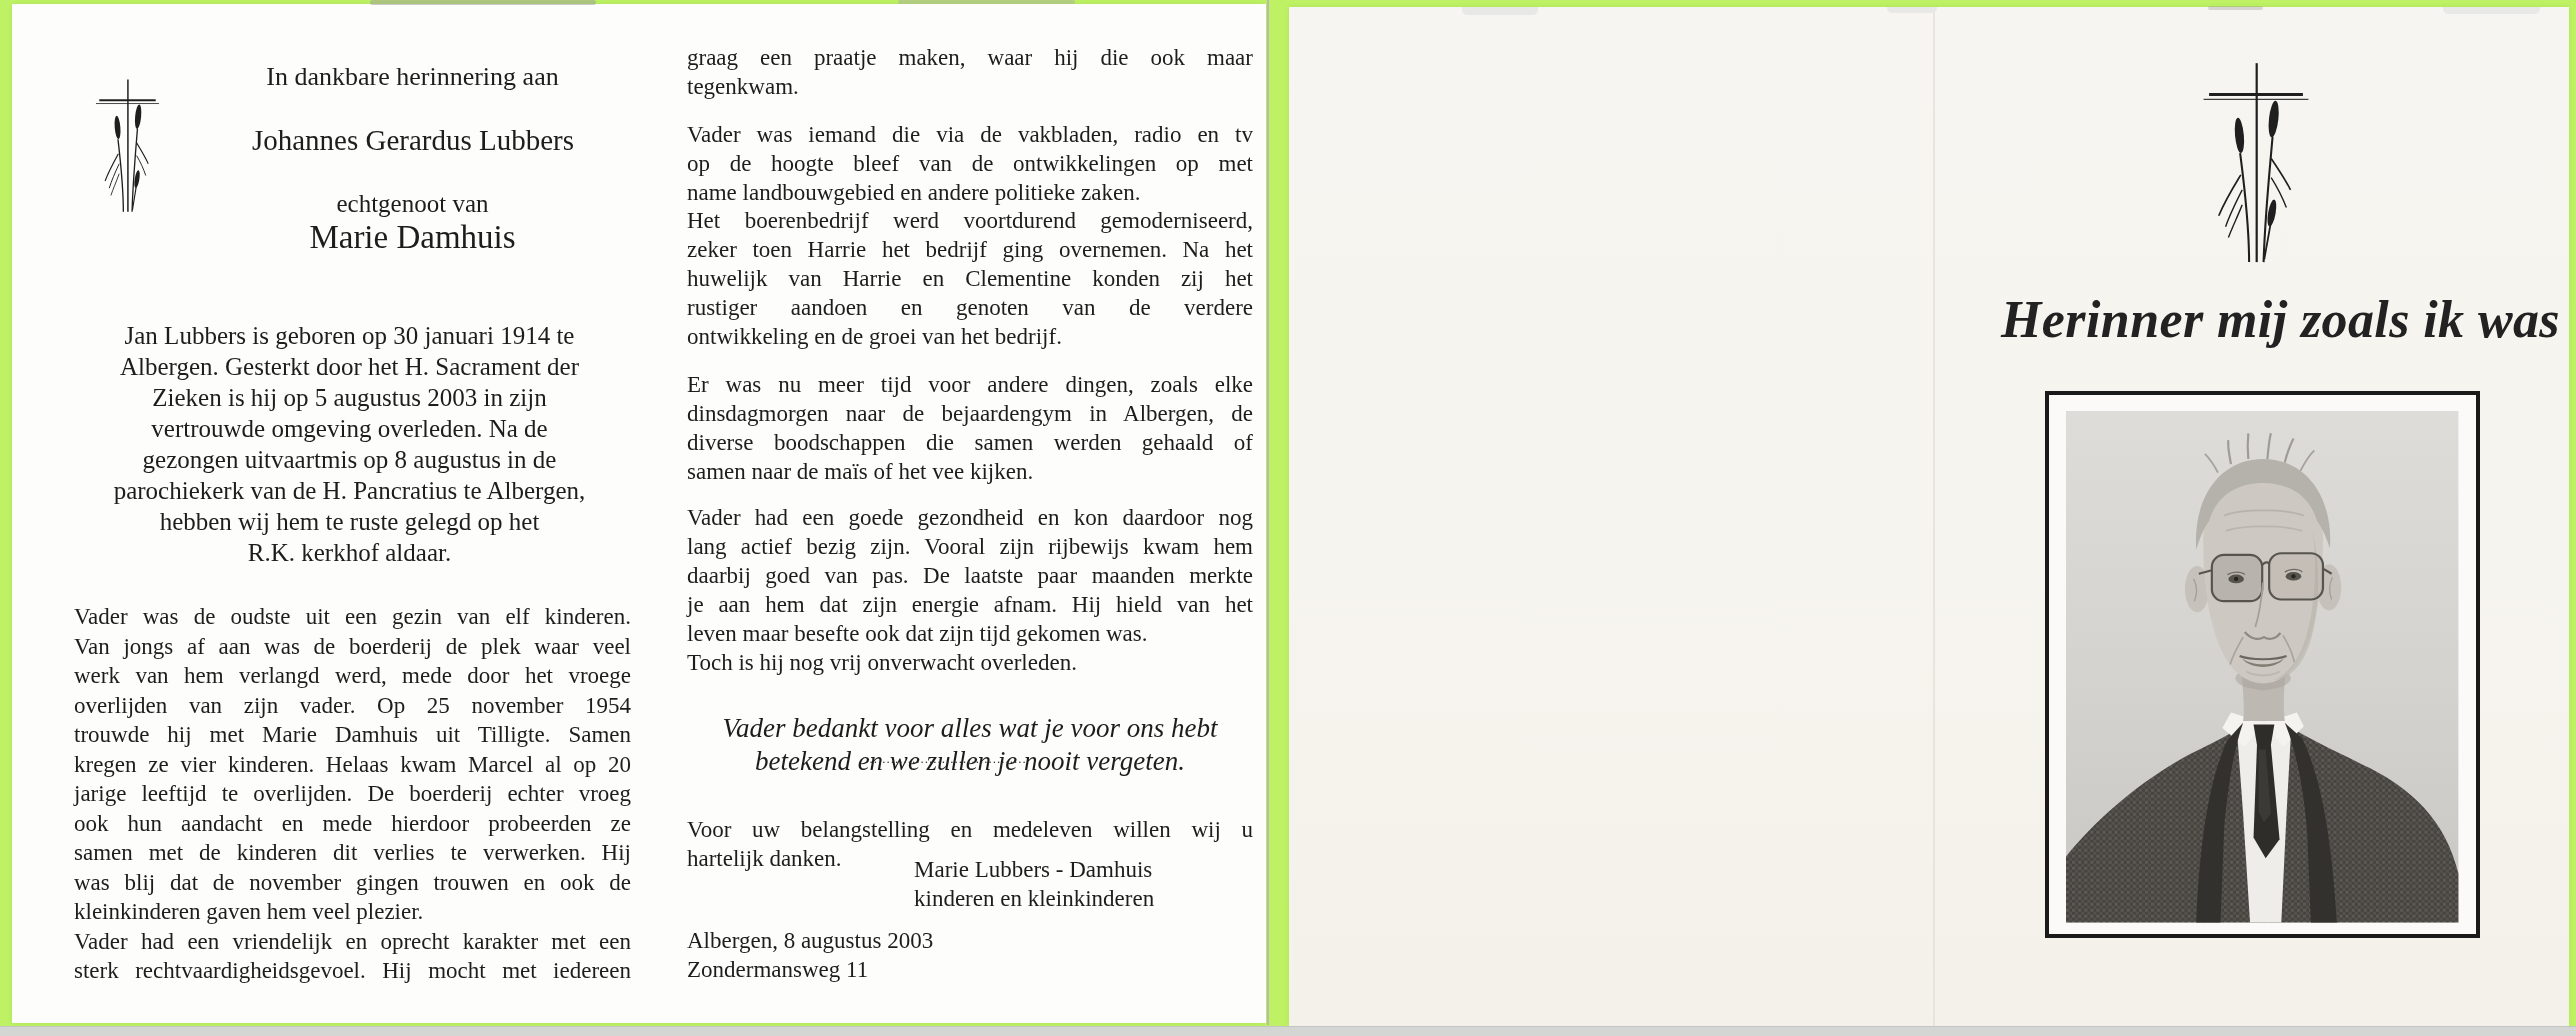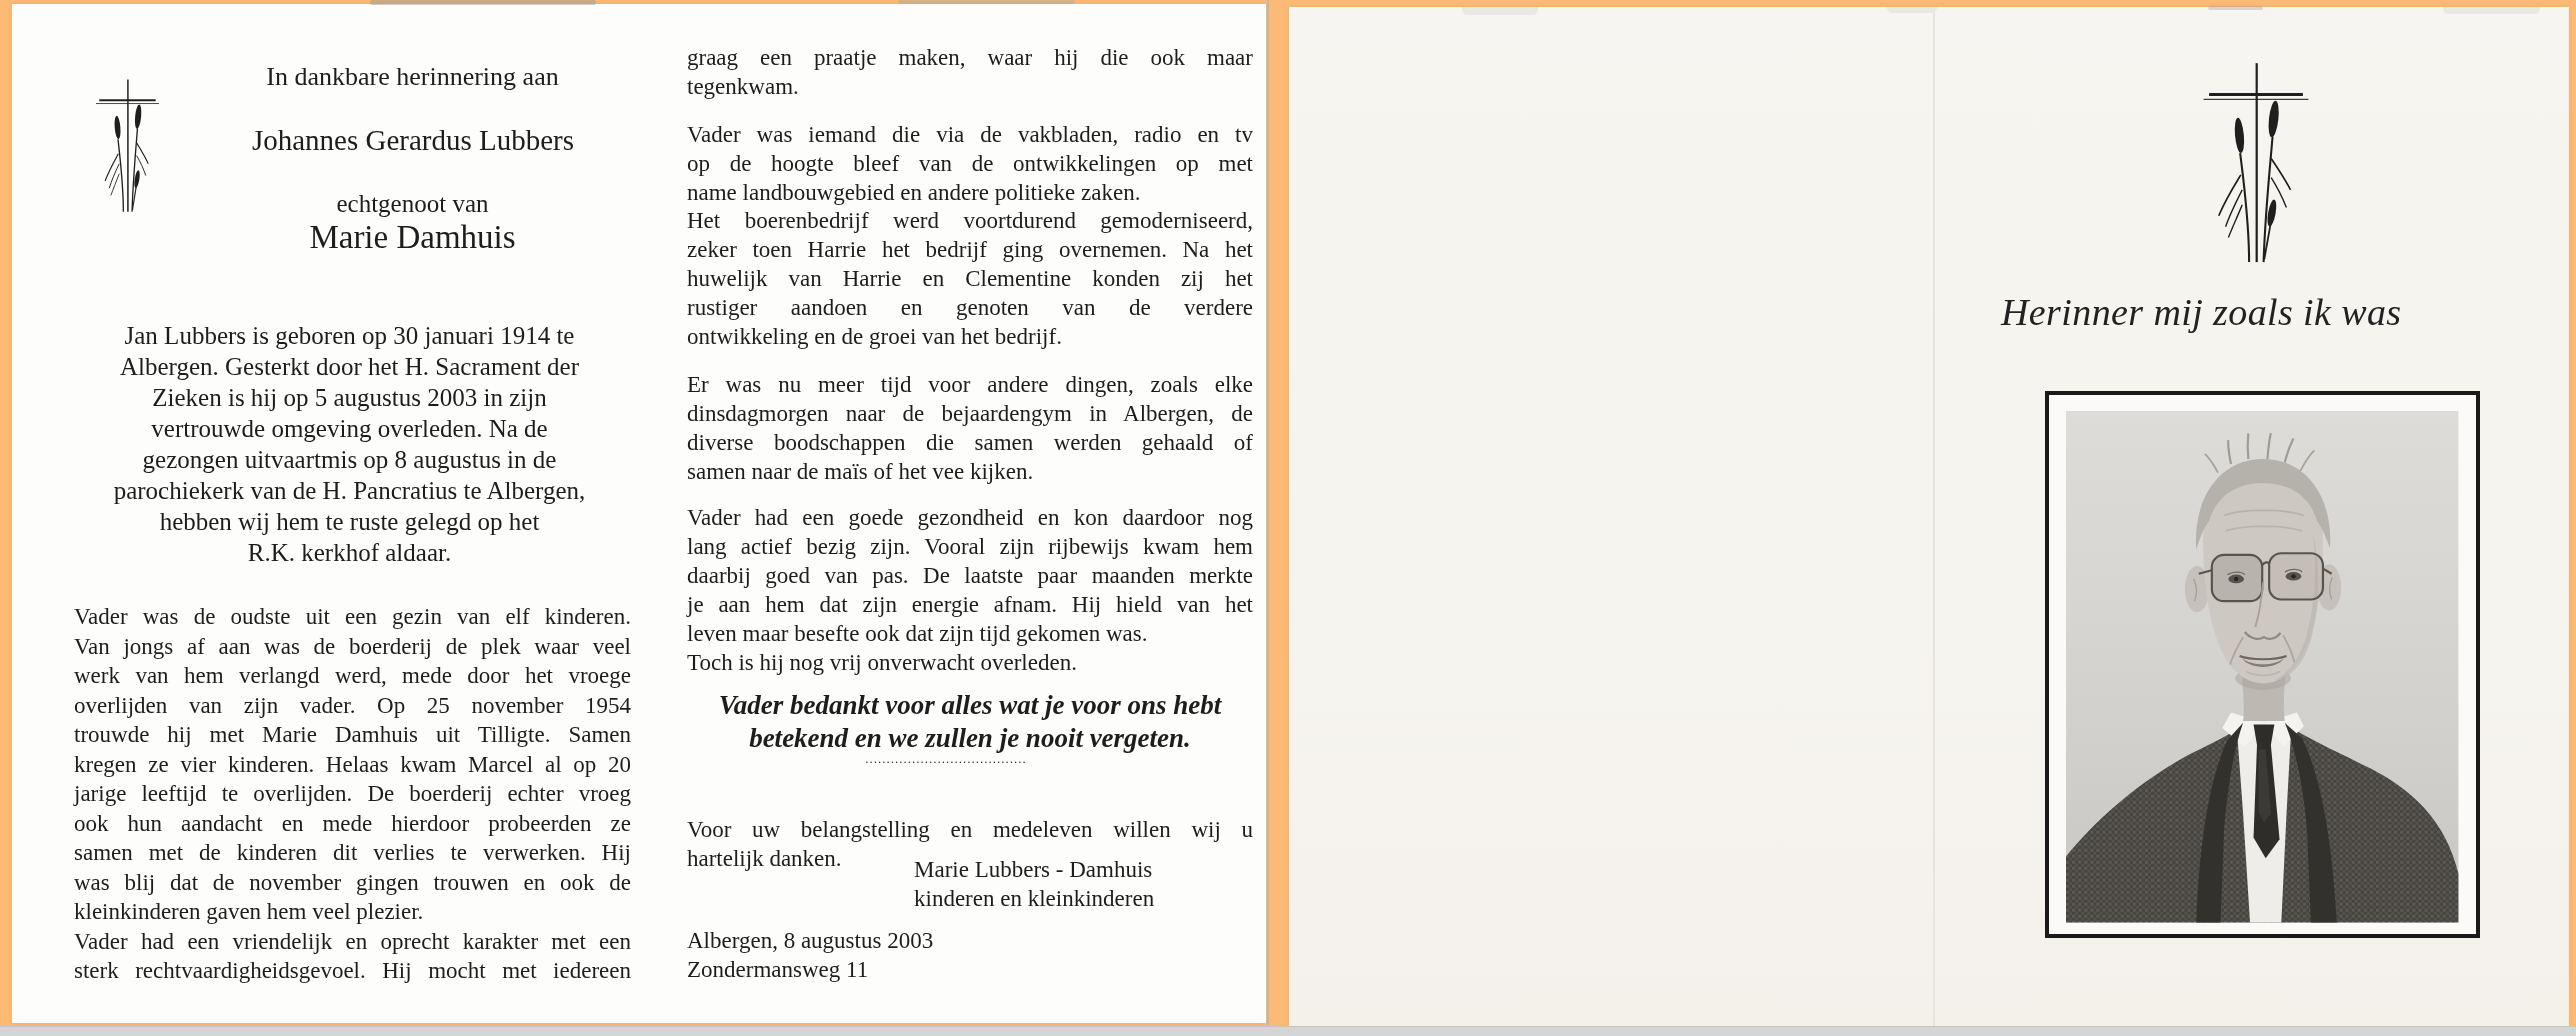--- a/index.html
+++ b/index.html
@@ -1,18 +1,18 @@
 <!DOCTYPE html>
 <html style="font-size:14px"><head>
 <meta charset="utf-8">
 <style>
   html,body{margin:0;padding:0;background:#b9bab6;}
   .canvas{
     position:relative;width:2576px;height:1037px;overflow:hidden;
-    background:#fdba74;
+    background:#bef264;
     font-family:"Liberation Serif","DejaVu Serif",serif;
     color:#1d1d1d;
     -webkit-font-smoothing:antialiased;
   }
   .abs{position:absolute;}
   .page{position:absolute;background:#fdfdfb;}
   .page-left{left:12px;top:3.5px;width:1254px;height:1019px;background:#fdfdfb;
     box-shadow:0 0 5.2px rgba(0,0,0,0.08);}
   .page-right{left:1289px;top:7px;width:1280px;height:1019px;
     background:linear-gradient(180deg,#f7f5f1 0%,#f6f4ee 55%,#f3f1ea 100%);
@@ -25,21 +25,21 @@
   .cline{font-size:25px;line-height:31px;height:31px;text-align:center;white-space:nowrap;}
   .j1{font-size:23px;line-height:29.5px;height:29.5px;text-align:justify;text-align-last:justify;text-justify:inter-word;}
   .j2{font-size:23px;line-height:29px;height:29px;text-align:justify;text-align-last:justify;text-justify:inter-word;}
   .last{text-align-last:left;}
   .qline{font-style:italic;font-size:27px;line-height:33px;height:33px;text-align:center;white-space:nowrap;}
   .sline{font-size:23px;line-height:29px;height:29px;white-space:nowrap;}
   .h-int{font-size:26px;text-align:center;white-space:nowrap;}
   .h-name{font-size:29px;font-weight:normal;text-align:center;white-space:nowrap;}
   .h-echt{font-size:25px;text-align:center;white-space:nowrap;}
   .h-marie{font-size:33px;text-align:center;white-space:nowrap;}
-  .motto{font-size:38px;font-style:italic;text-align:left;white-space:nowrap;letter-spacing:0.4px;color:#222;}
+  .motto{font-size:52px;font-style:italic;text-align:right;white-space:nowrap;letter-spacing:0.4px;color:#222;font-weight:bold;}
   .dots{font-size:13px;letter-spacing:1px;text-align:center;color:#333;line-height:12px;}
 
   .photo-frame{position:absolute;left:2045px;top:391px;width:435px;height:547px;
     box-sizing:border-box;border:4.3px solid #1a1a1a;background:#fbfaf8;
     padding:16.4px 17.3px 11.2px 17.3px;}
   .photo-frame svg{display:block;width:100%;height:100%;}
 
   .smudge{position:absolute;border-radius:2.6px;}
   .notch{position:absolute;background:#e8e9e6;border-radius:0 0 5.2px 5.2px;}
 </style>
@@ -129,21 +129,21 @@
 
   <div class="abs" style="left:687px;top:503px;width:566px;">
     <div class="j2">Vader had een goede gezondheid en kon daardoor nog</div>
     <div class="j2">lang actief bezig zijn. Vooral zijn rijbewijs kwam hem</div>
     <div class="j2">daarbij goed van pas. De laatste paar maanden merkte</div>
     <div class="j2">je aan hem dat zijn energie afnam. Hij hield van het</div>
     <div class="j2 last">leven maar besefte ook dat zijn tijd gekomen was.</div>
     <div class="j2 last">Toch is hij nog vrij onverwacht overleden.</div>
   </div>
 
-  <div class="abs" style="left:687px;top:689px;width:566px;font-weight:bold;">
+  <div class="abs" style="left:687px;top:712px;width:566px;">
     <div class="qline">Vader bedankt voor alles wat je voor ons hebt</div>
     <div class="qline">betekend en we zullen je nooit vergeten.</div>
   </div>
 
   <div class="abs dots" style="left:851px;top:753px;width:190px;">......................................</div>
 
   <div class="abs" style="left:687px;top:815px;width:566px;">
     <div class="j2">Voor uw belangstelling en medeleven willen wij u</div>
     <div class="j2 last">hartelijk danken.</div>
   </div>

